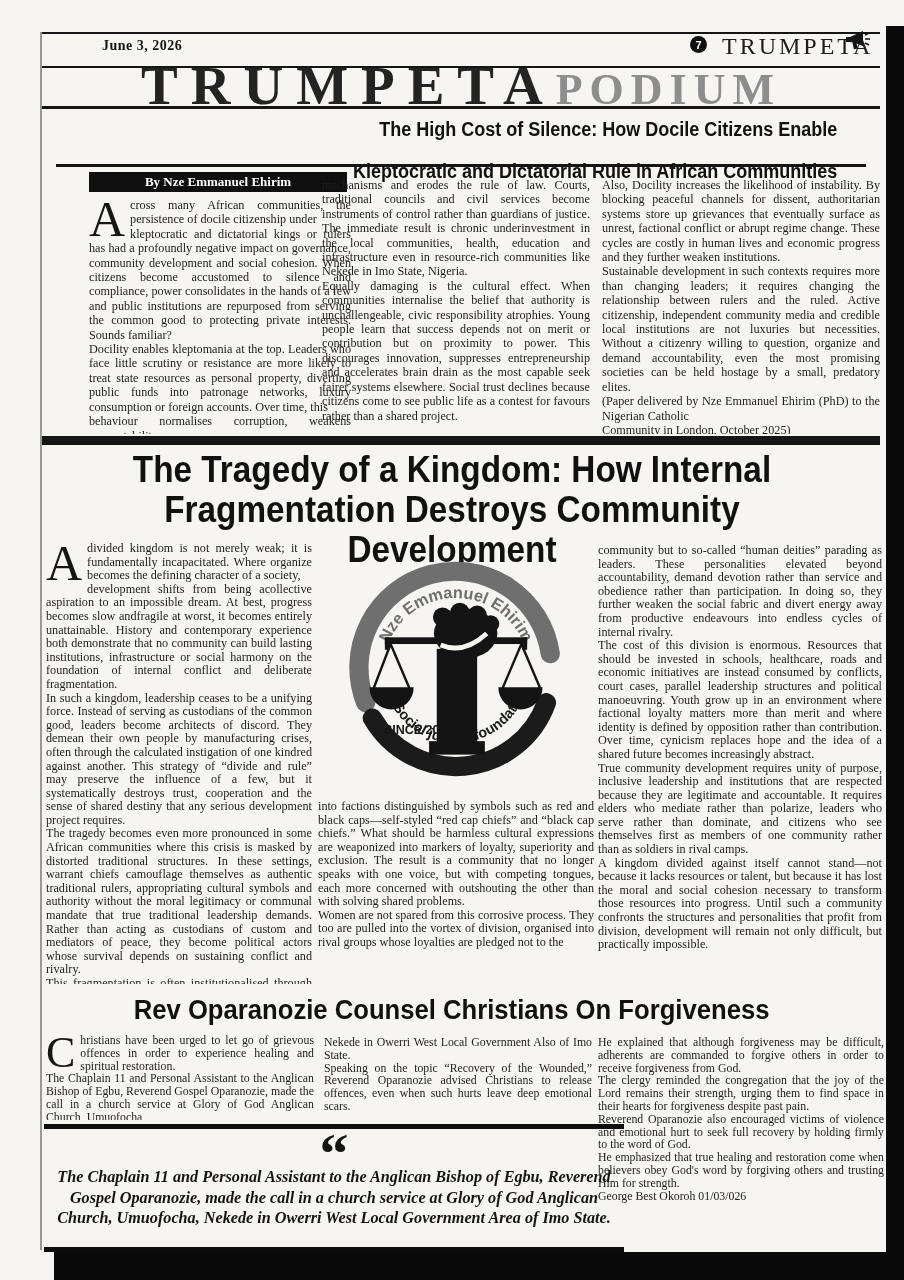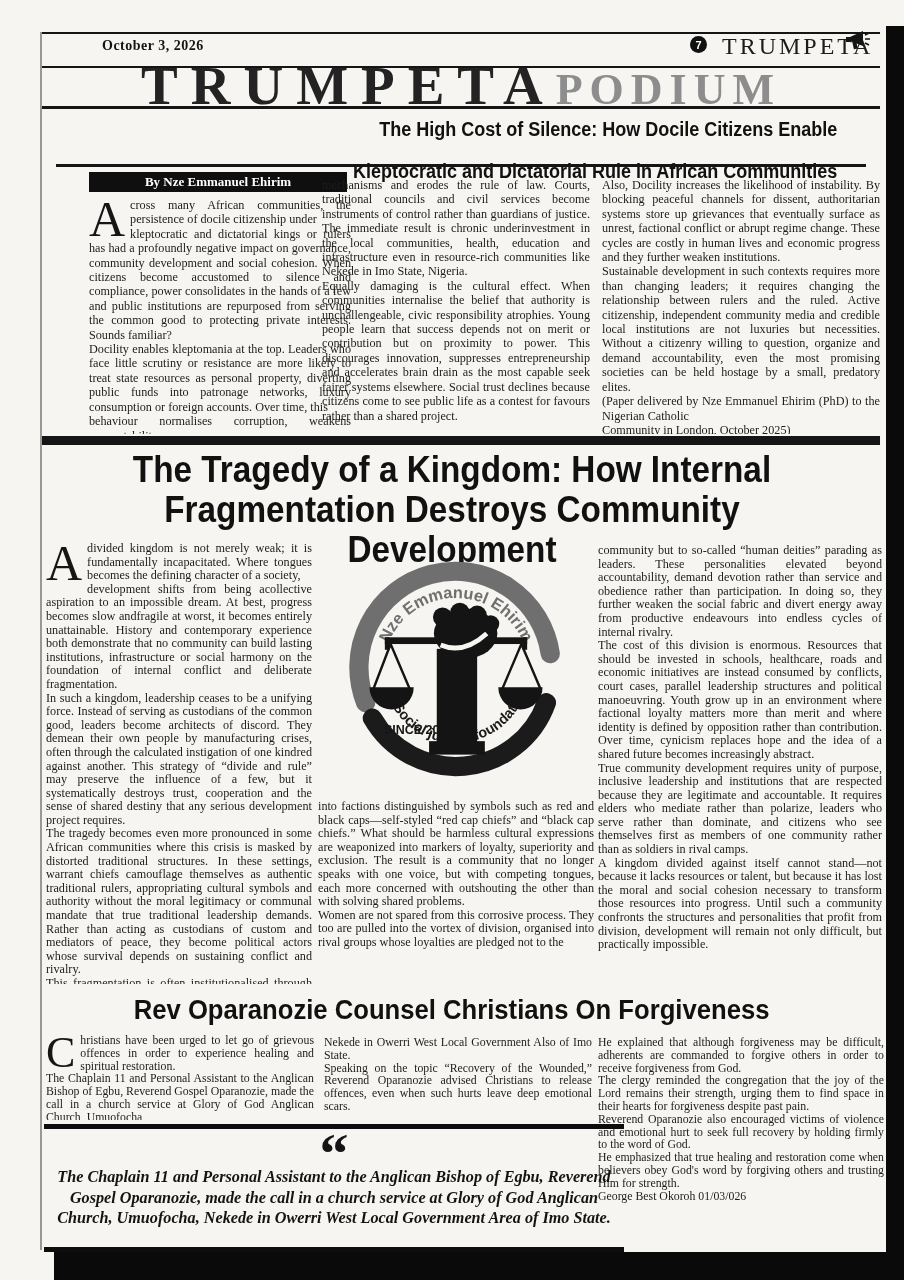--- a/index.html
+++ b/index.html
@@ -45,21 +45,21 @@
 </head>
 <body>
 
 <div id="page">
 
   <div class="abs rule" style="left:42px;top:32px;width:838px;height:2px;"></div>
   <div class="abs" style="left:40px;top:32px;width:2px;height:1218px;background:#4a4a4a;opacity:.55;"></div>
   <div class="abs blackbar" style="left:886px;top:26px;width:18px;height:1254px;"></div>
   <div class="abs blackbar" style="left:54px;top:1252px;width:850px;height:28px;"></div>
 
-  <div class="abs date" style="left:102px;top:38px;">October 3,  2026</div>
+  <div class="abs date" style="left:102px;top:38px;">June 3,  2026</div>
   <div class="abs pagenum" style="left:690px;top:36px;">7</div>
   <div class="abs brand" style="left:722px;top:33px;">TRUMPETA</div>
   <svg class="abs" style="left:846px;top:30px;" width="24" height="20" viewBox="0 0 24 20">
     <polygon points="4,7 17,1 17,16 4,11" fill="#141414"></polygon>
     <rect x="0" y="7" width="5" height="5" fill="#141414"></rect>
     <rect x="7" y="11" width="4" height="8" fill="#141414" transform="rotate(-12 9 15)"></rect>
     <path d="M19 5 L23 3 M19 9 L24 9 M19 13 L23 15" stroke="#141414" stroke-width="1.6" fill="none"></path>
   </svg>
   <div class="abs rule" style="left:42px;top:66px;width:838px;height:2px;"></div>
 
@@ -86,21 +86,21 @@
 Sustainable development in such contexts requires more than changing leaders; it requires changing the relationship between rulers and the ruled. Active citizenship, independent community media and credible local institutions are not luxuries but necessities. Without a citizenry willing to question, organize and demand accountability, even the most promising societies can be held hostage by a small, predatory elites.
 (Paper delivered by Nze Emmanuel Ehirim (PhD) to the Nigerian Catholic
 Community in London, October 2025)</div>
 
   <div class="abs rule" style="left:42px;top:436px;width:838px;height:9px;"></div>
 
   <div class="abs hl hl2" style="left:40px;top:450px;width:824px;"><span>The Tragedy of a Kingdom: How Internal
 Fragmentation Destroys Community Development</span></div>
 
   <div class="abs col" style="left:46px;top:542px;width:266px;height:442px;">
-    <div class="txt a2"><span class="dc">A</span><span>divided kingdom is not merely weak; it is fundamentally incapacitated. Where tongues becomes the defining character of a society,</span>
+    <div class="txt a2"><span class="dc">A</span><span>divided kingdom is not merely weak; it is fundamentally incapacitated. Where organize becomes the defining character of a society,</span>
 <span>development shifts from being acollective aspiration to an impossible dream. At best, progress becomes slow andfragile at worst, it becomes entirely unattainable. History and contemporary experience both demonstrate that no community can build lasting institutions, infrastructure or social harmony on the foundation of internal conflict and deliberate fragmentation.
 In such a kingdom, leadership ceases to be a unifying force. Instead of serving as custodians of the common good, leaders become architects of discord. They demean their own people by manufacturing crises, often through the calculated instigation of one kindred against another. This strategy of “divide and rule” may preserve the influence of a few, but it systematically destroys trust, cooperation and the sense of shared destiny that any serious development project requires.
 The tragedy becomes even more pronounced in some African communities where this crisis is masked by distorted traditional structures. In these settings, warrant chiefs camouflage themselves as authentic traditional rulers, appropriating cultural symbols and authority without the moral legitimacy or communal mandate that true traditional leadership demands. Rather than acting as custodians of custom and mediators of peace, they become political actors whose survival depends on sustaining conflict and rivalry.
 This fragmentation is often institutionalised through artificial social dichotomies. Men and elders who should ordinarily serve as stabilising pillars of society are drawn</span></div>
   </div>
 
   <div class="abs col" style="left:318px;top:544px;width:276px;height:440px;">
     <div class="logo-wrap">
       <svg width="250" height="252" viewBox="0 0 260 260">
         <defs>

